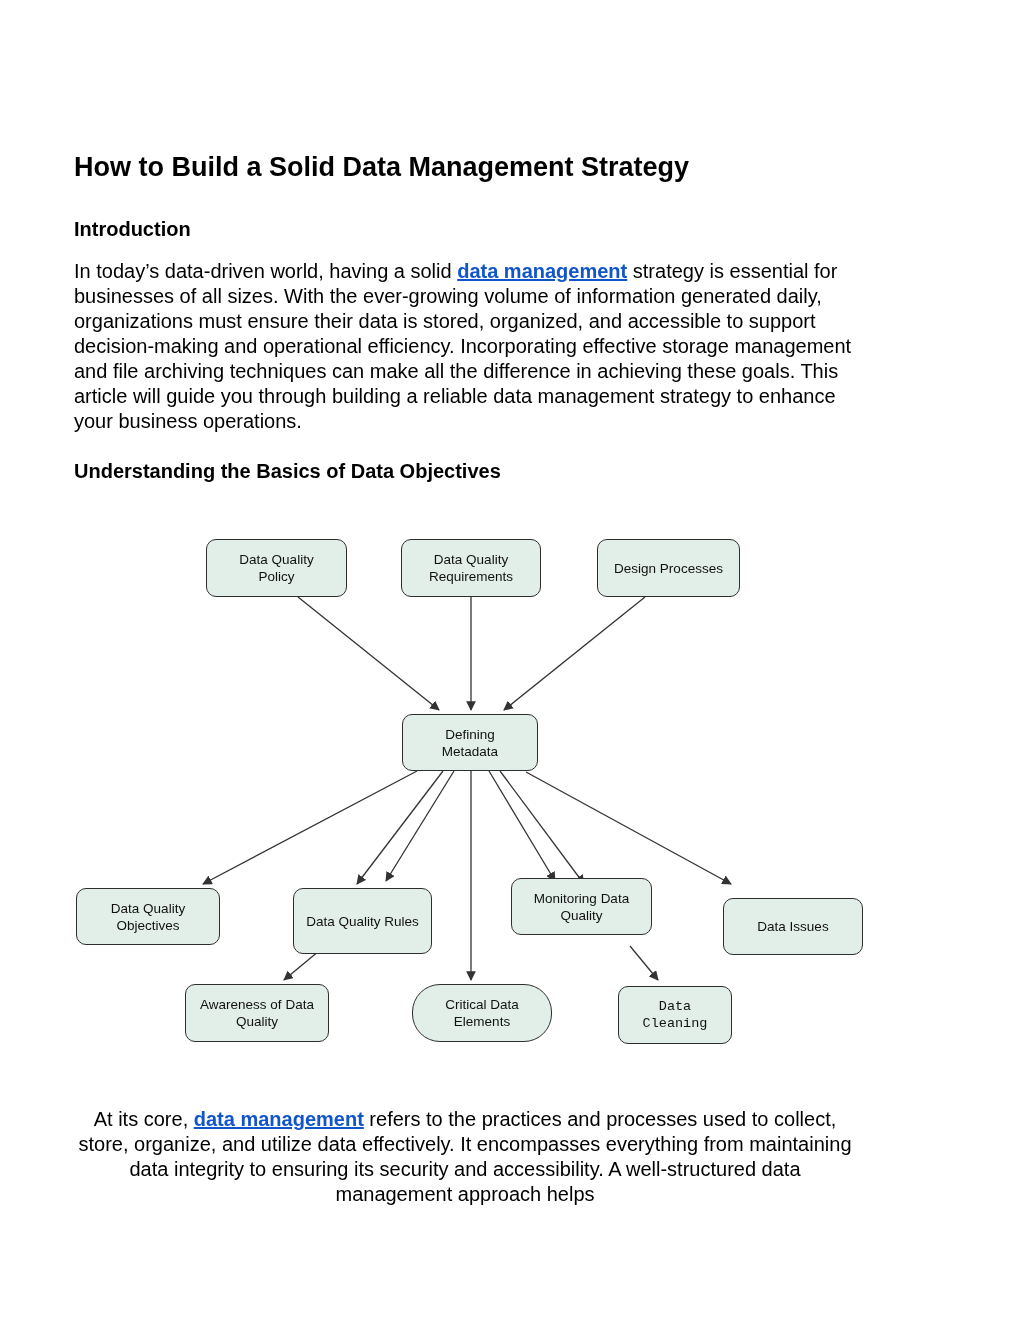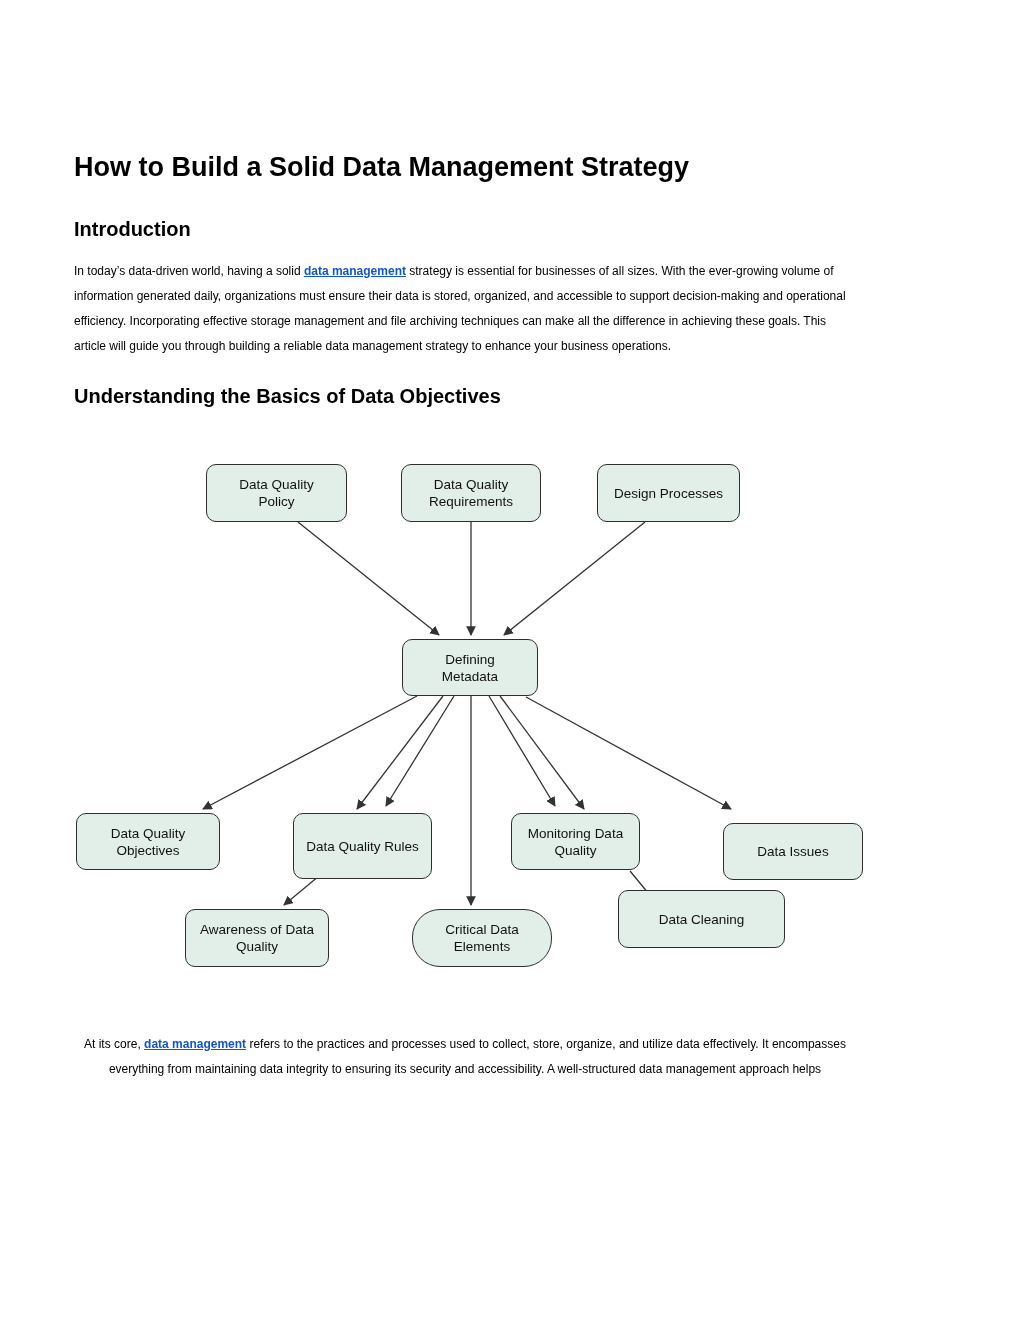--- a/index.html
+++ b/index.html
@@ -29,21 +29,21 @@
     font-size: 20px;
     line-height: 24px;
     font-weight: bold;
     color: #000000;
   }
   h2.h2-intro  { margin-top: 34px; }
   h2.h2-basics { margin-top: 25px; }
   p.body-para {
     margin: 0;
     width: 782px;
-    font-size: 12px;
+    font-size: 20px;
     line-height: 25px;
     color: #000000;
   }
   p.para-intro { margin-top: 18px; }
   p.para-core  { margin-top: 42px; text-align: center; }
   a.doclink {
     color: #1155cc;
     font-weight: bold;
     text-decoration: underline;
     cursor: pointer;
@@ -115,25 +115,25 @@
     <div class="node" style="left:253px; top:14px;  width:141px; height:58px;">Data Quality
 Policy</div>
     <div class="node" style="left:448px; top:14px;  width:140px; height:58px;">Data Quality
 Requirements</div>
     <div class="node" style="left:644px; top:14px;  width:143px; height:58px;">Design Processes</div>
     <div class="node" style="left:449px; top:189px; width:136px; height:57px;">Defining
 Metadata</div>
     <div class="node" style="left:123px; top:363px; width:144px; height:57px;">Data Quality
 Objectives</div>
     <div class="node" style="left:340px; top:363px; width:139px; height:66px;">Data Quality Rules</div>
-    <div class="node" style="left:558px; top:363px; width:129px; height:57px;">Monitoring Data
+    <div class="node" style="left:558px; top:353px; width:141px; height:57px;">Monitoring Data
 Quality</div>
     <div class="node" style="left:770px; top:373px; width:140px; height:57px;">Data Issues</div>
     <div class="node" style="left:232px; top:459px; width:144px; height:58px;">Awareness of Data
 Quality</div>
     <div class="node" style="left:459px; top:459px; width:140px; height:58px;border-radius:28px;">Critical Data
 Elements</div>
-    <div class="node" style="left:665px; top:440px; width:167px; height:58px;">Data Cleaning</div>
+    <div class="node" style="left:665px; top:461px; width:114px; height:58px;font-family:Liberation Mono, monospace;">Data Cleaning</div>
   </div>
 
   <p class="body-para para-core"><span>At its core, </span><a class="doclink" href="#">data management</a><span> refers to the practices and processes used to collect, store, organize, and utilize data effectively. It encompasses everything from maintaining data integrity to ensuring its security and accessibility. A well-structured data management approach helps</span></p>
 
 </div>
 
 </body></html>

